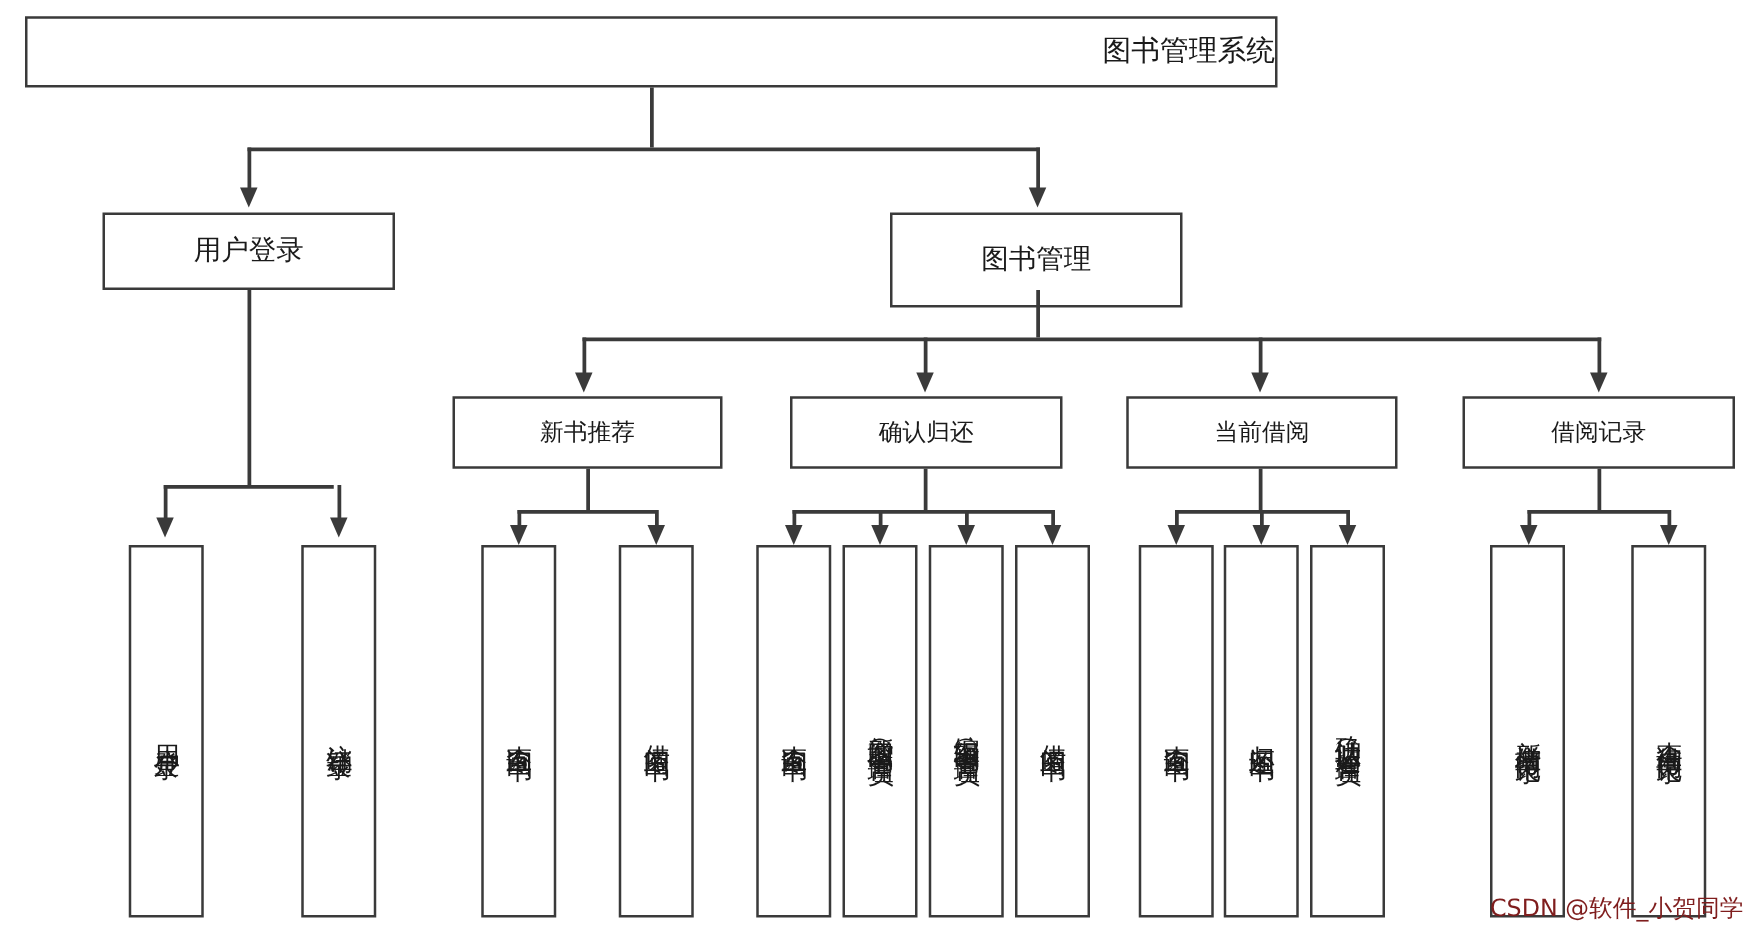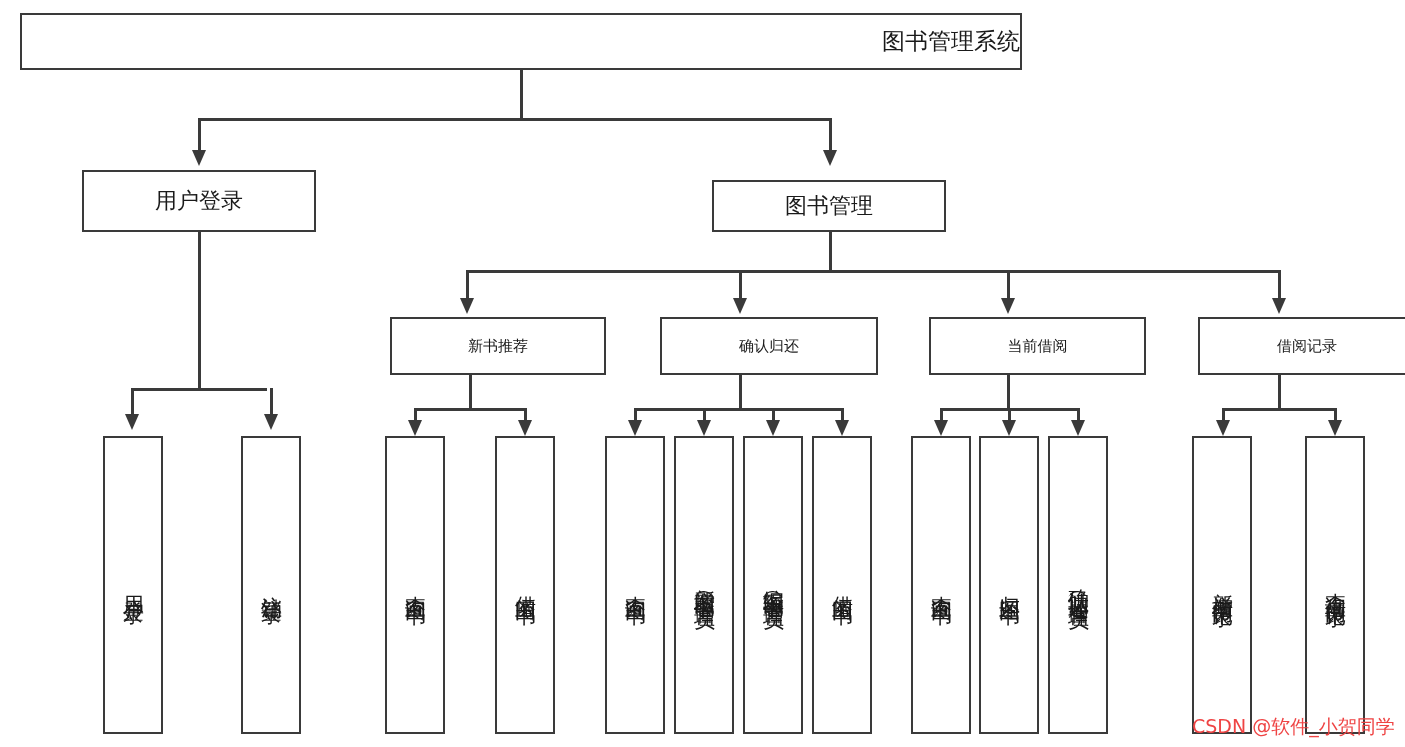--- a/index.html
+++ b/index.html
@@ -27,22 +27,21 @@
     justify-content: center;
     color: #1a1a1a;
   }
   .node-root {
     font-size: 23px;
   }
   .node-l1 {
     font-size: 22px;
   }
   .node-l2 {
-    font-size: 15px;
-    margin-left: 28px;
+    font-size: 19px;
   }
   .node-leaf {
     font-size: 21px;
     align-items: center;
     justify-content: center;
     padding: 6px 0;
   }
   .vtext {
     writing-mode: vertical-rl;
     text-orientation: upright;
@@ -64,21 +63,21 @@
   .arrow {
     position: absolute;
     width: 0;
     height: 0;
     border-left: 7px solid transparent;
     border-right: 7px solid transparent;
     border-top: 16px solid #3a3a3a;
   }
   #watermark {
     position: absolute;
-    color: #ef4444;
+    color: #7f1d1d;
     font-size: 19px;
     white-space: nowrap;
     pointer-events: none;
   }
 </style>
 </head>
 <body>
 
 <div id="canvas">
 
@@ -91,21 +90,21 @@
   <div class="edge edge-h" style="left:198px; top:118px; width:634px; height:2.5px;"></div>
 
   <div class="edge edge-v" style="left:198px; top:118px; height:34px;"></div>
   <div class="arrow" style="left:192px; top:150px;"></div>
   <div class="edge edge-v" style="left:829px; top:118px; height:34px;"></div>
   <div class="arrow" style="left:823px; top:150px;"></div>
 
   <div class="node node-l1" style="left:82px; top:170px; width:234px; height:62px;">
     <span class="htext">用户登录</span>
   </div>
-  <div class="node node-l1" style="left:712px; top:170px; width:234px; height:52px;margin-top:10px;">
+  <div class="node node-l1" style="left:712px; top:170px; width:234px; height:76px;">
     <span class="htext">图书管理</span>
   </div>
 
   <div class="edge edge-v" style="left:198px; top:232px; height:156px;"></div>
   <div class="edge edge-h" style="left:131px; top:388px; width:136px; height:2.5px;"></div>
   <div class="edge edge-v" style="left:131px; top:388px; height:28px;"></div>
   <div class="arrow" style="left:125px; top:414px;"></div>
   <div class="edge edge-v" style="left:270px; top:388px; height:28px;"></div>
   <div class="arrow" style="left:264px; top:414px;"></div>
 

